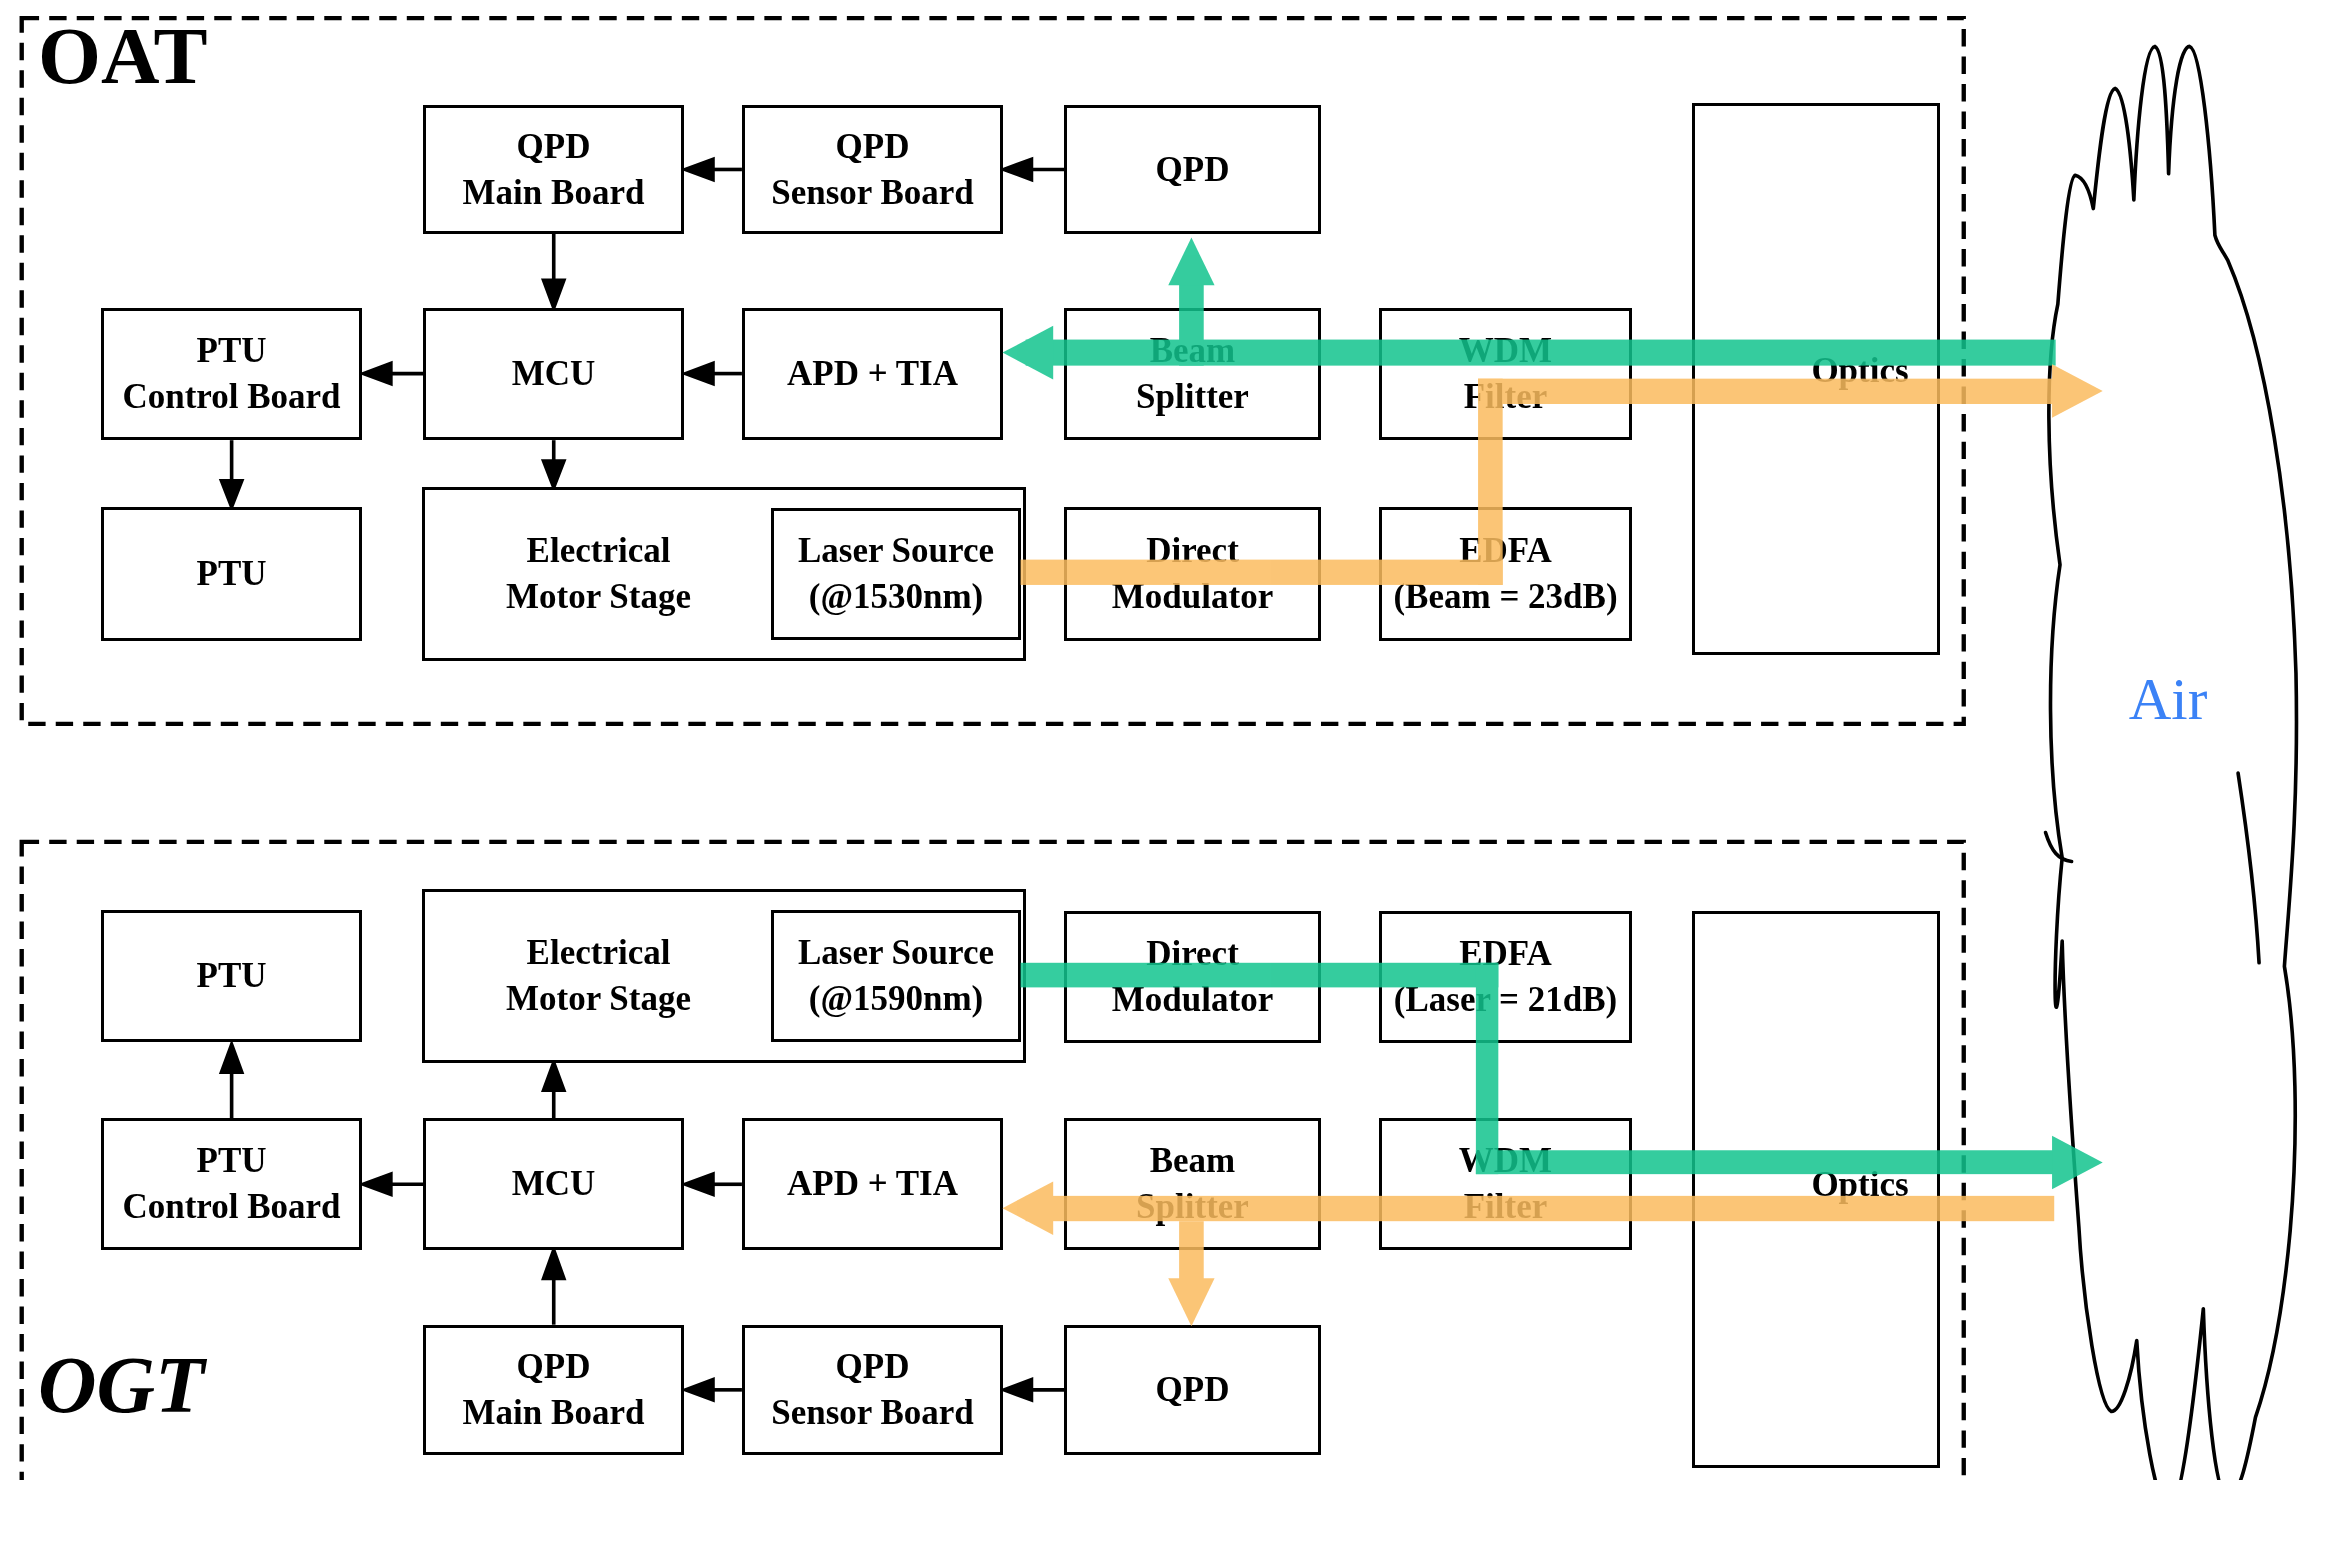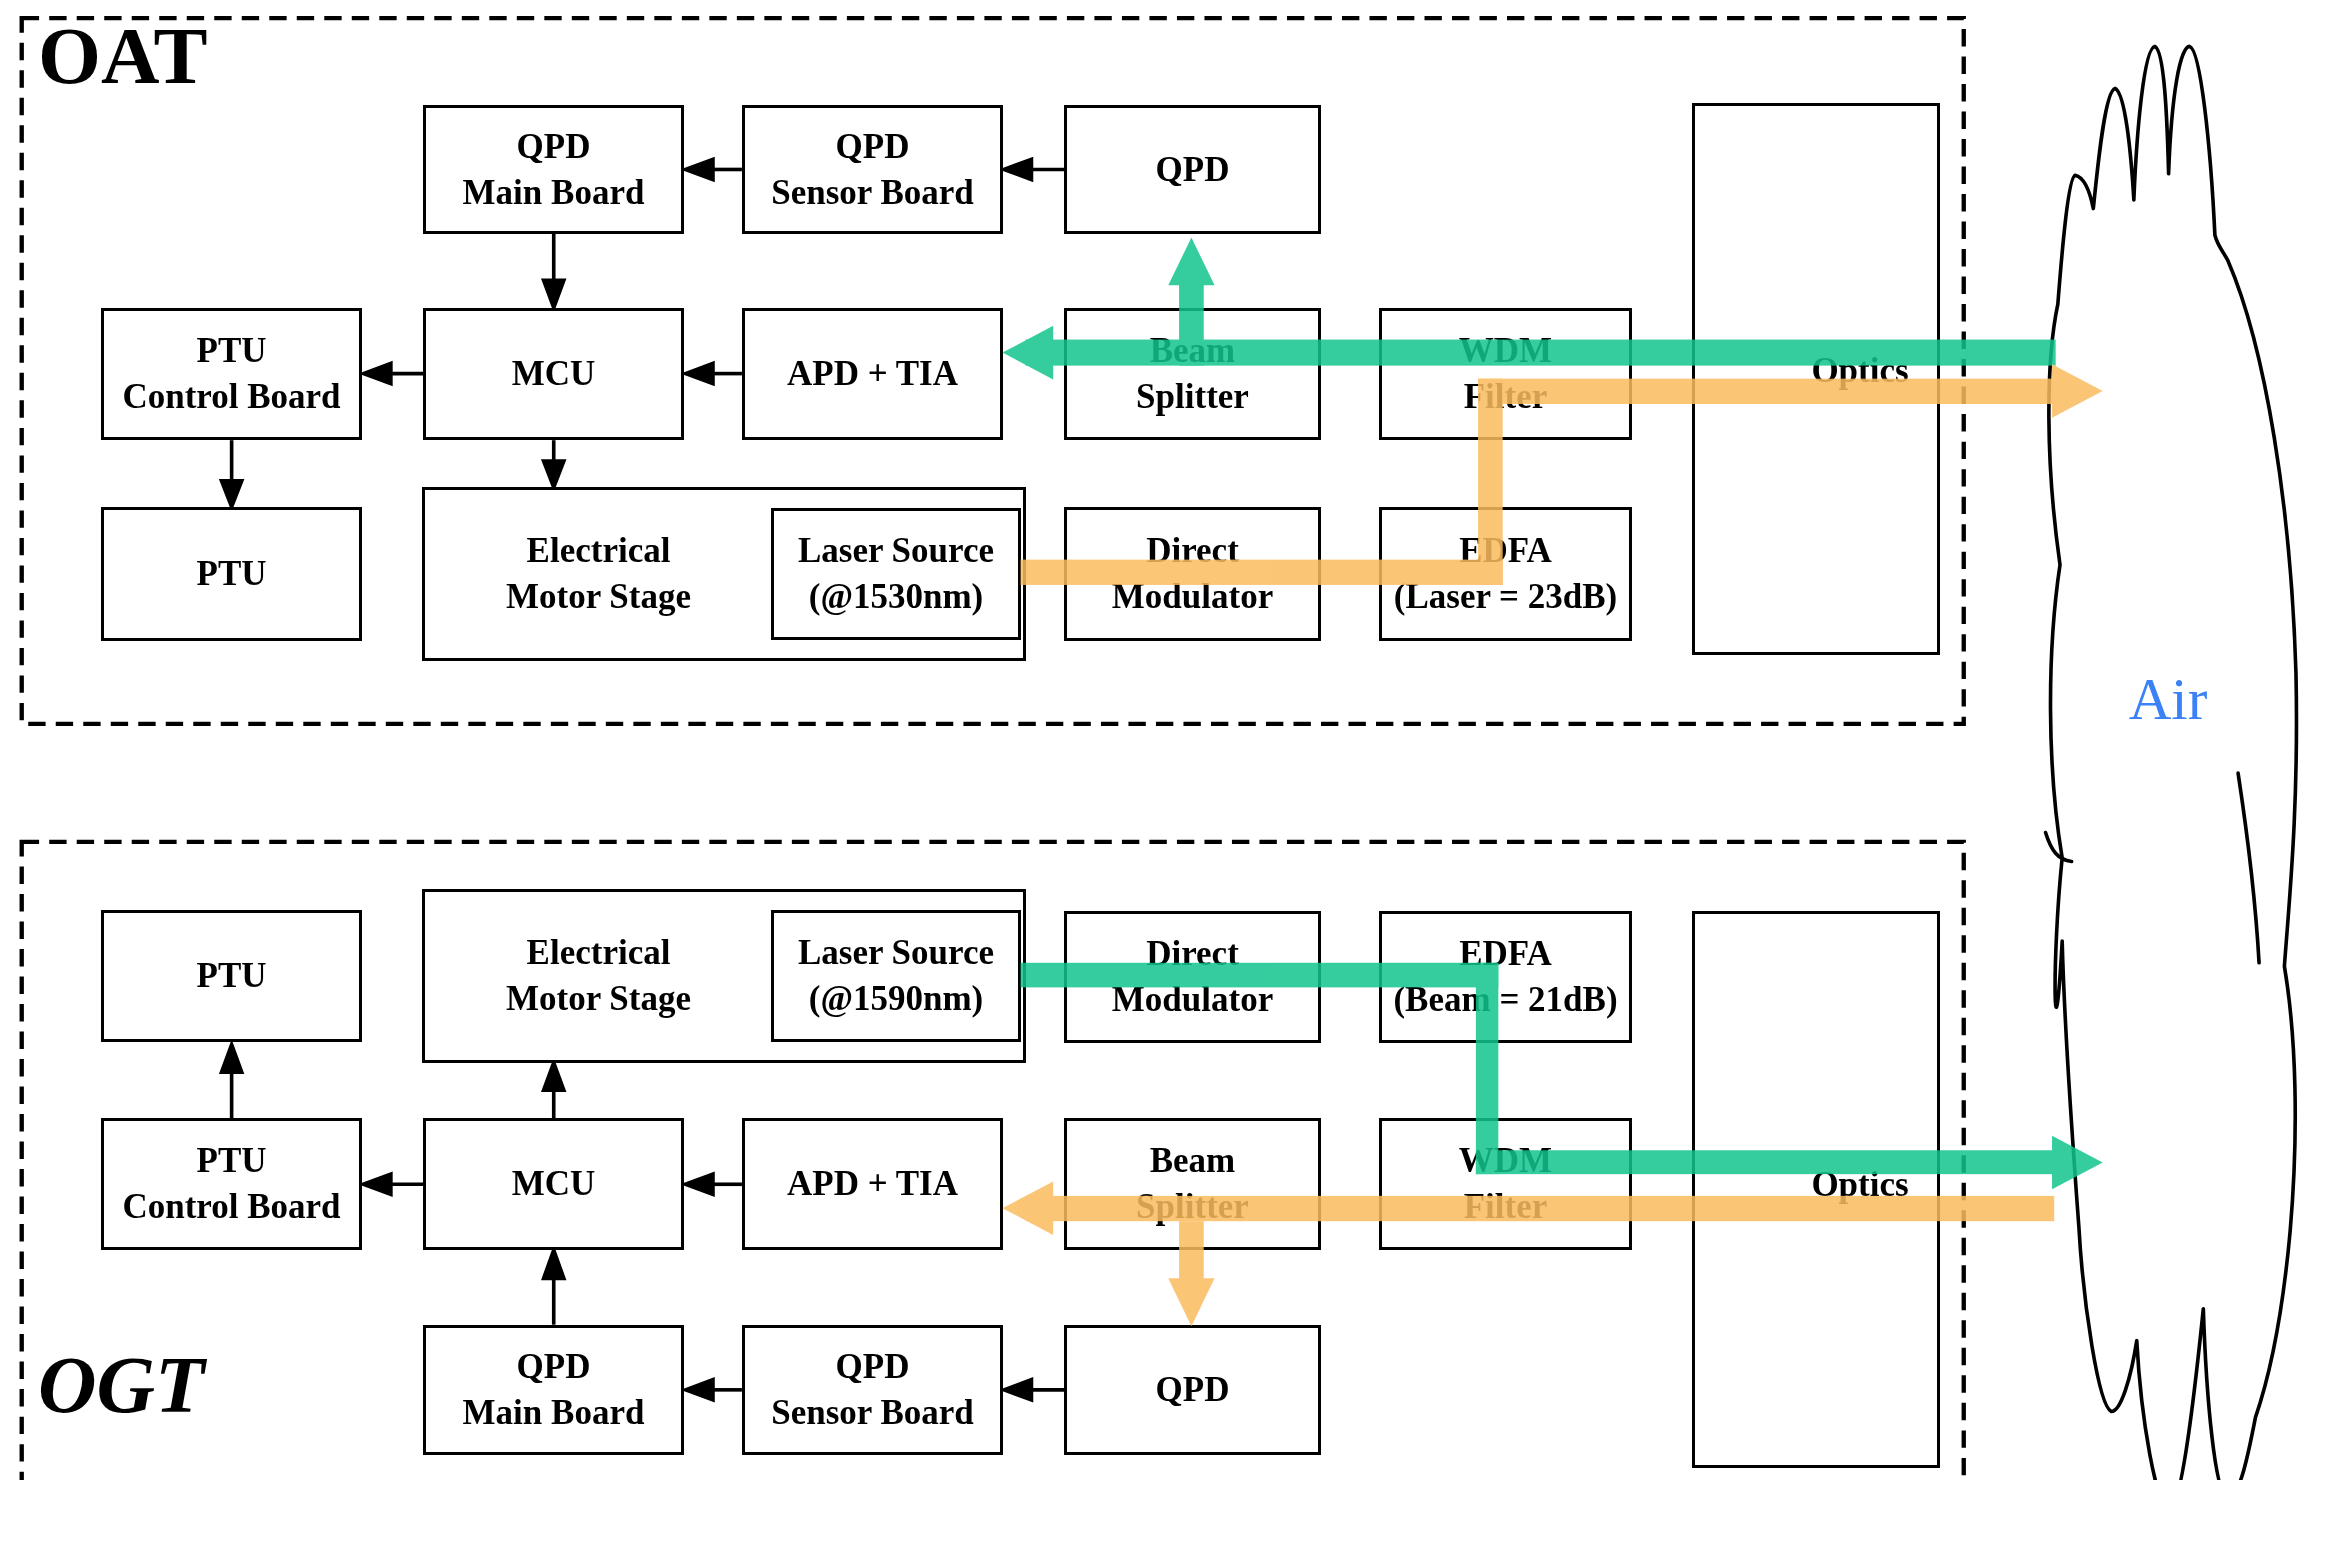--- a/index.html
+++ b/index.html
@@ -164,21 +164,21 @@
   <div class="box" style="left:771px;top:508px;width:250px;height:132px;">
     <span>Laser Source</span>
     <span>(@1530nm)</span>
   </div>
   <div class="box" style="left:1064px;top:507px;width:257px;height:134px;">
     <span>Direct</span>
     <span>Modulator</span>
   </div>
   <div class="box" style="left:1379px;top:507px;width:253px;height:134px;">
     <span>EDFA</span>
-    <span>(Laser = 23dB)</span>
+    <span>(Beam = 23dB)</span>
   </div>
 
   <div class="box" style="left:101px;top:910px;width:261px;height:132px;">
     <span>PTU</span>
   </div>
   <div class="box" style="left:422px;top:889px;width:604px;height:174px;justify-content:center;align-items:flex-start;">
     <div style="width:347px;text-align:center;">
       <span>Electrical</span>
       <span>Motor Stage</span>
     </div>
@@ -186,21 +186,21 @@
   <div class="box" style="left:771px;top:910px;width:250px;height:132px;">
     <span>Laser Source</span>
     <span>(@1590nm)</span>
   </div>
   <div class="box" style="left:1064px;top:911px;width:257px;height:132px;">
     <span>Direct</span>
     <span>Modulator</span>
   </div>
   <div class="box" style="left:1379px;top:911px;width:253px;height:132px;">
     <span>EDFA</span>
-    <span>(Beam = 21dB)</span>
+    <span>(Laser = 21dB)</span>
   </div>
 
   <div class="box" style="left:101px;top:1118px;width:261px;height:132px;">
     <span>PTU</span>
     <span>Control Board</span>
   </div>
   <div class="box" style="left:423px;top:1118px;width:261px;height:132px;">
     <span>MCU</span>
   </div>
   <div class="box" style="left:742px;top:1118px;width:261px;height:132px;">

